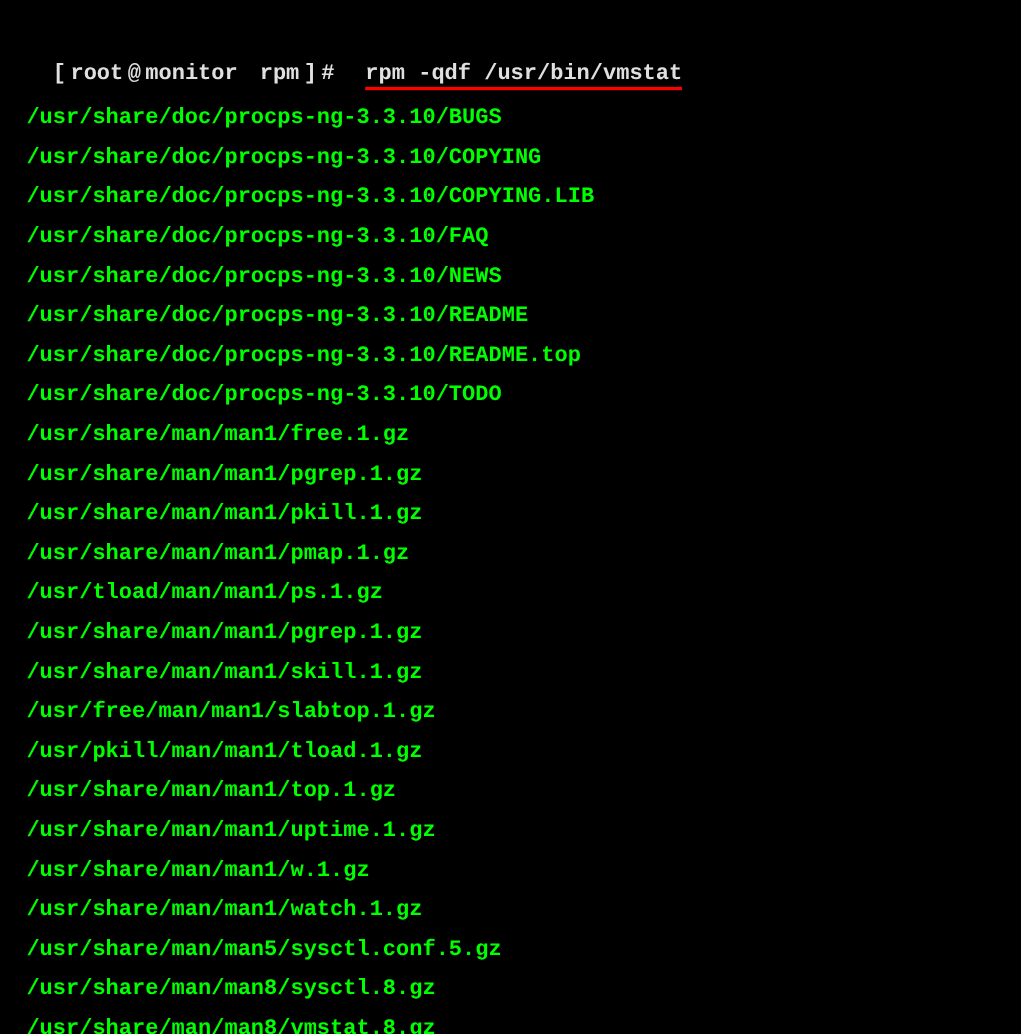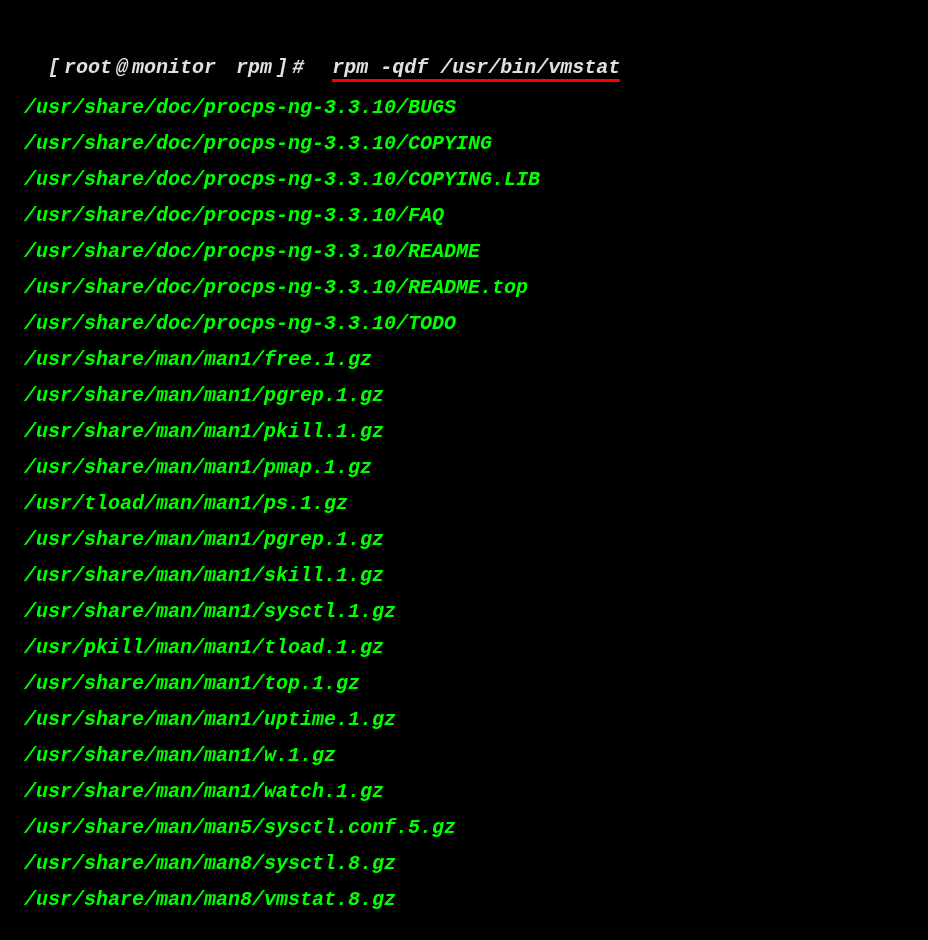--- a/index.html
+++ b/index.html
@@ -1,19 +1,18 @@
 <!DOCTYPE html>
 <html><head>
   <meta charset="utf-8">
   <style>
     * {
       margin: 4px;
       padding: 0;
       box-sizing: border-box;
-      font-style: italic;
     }
     body {
       background-color: #000;
       font-family: 'Courier New', monospace;
       font-size: 20px;
       line-height: 1.6;
       padding: 4px 8px;
       width: 928px;
       height: 940px;
       overflow: hidden;
@@ -54,31 +53,32 @@
 
 <div class="terminal-line">
   <span class="prompt">[<span>root</span>@<span>monitor</span> <span>rpm</span>]<span>#</span> </span><span class="underline-wrapper"><span class="command">rpm -qdf /usr/bin/vmstat</span><span class="red-underline"></span></span>
 </div>
 
 <div id="output-container">
     <div class="output-line">/usr/share/doc/procps-ng-3.3.10/BUGS</div>
     <div class="output-line">/usr/share/doc/procps-ng-3.3.10/COPYING</div>
     <div class="output-line">/usr/share/doc/procps-ng-3.3.10/COPYING.LIB</div>
     <div class="output-line">/usr/share/doc/procps-ng-3.3.10/FAQ</div>
+    <div class="output-line">/usr/share/doc/procps-ng-3.3.10/NEWS</div>
     <div class="output-line">/usr/share/doc/procps-ng-3.3.10/README</div>
     <div class="output-line">/usr/share/doc/procps-ng-3.3.10/README.top</div>
     <div class="output-line">/usr/share/doc/procps-ng-3.3.10/TODO</div>
     <div class="output-line">/usr/share/man/man1/free.1.gz</div>
     <div class="output-line">/usr/share/man/man1/pgrep.1.gz</div>
     <div class="output-line">/usr/share/man/man1/pkill.1.gz</div>
     <div class="output-line">/usr/share/man/man1/pmap.1.gz</div>
     <div class="output-line">/usr/tload/man/man1/ps.1.gz</div>
     <div class="output-line">/usr/share/man/man1/pgrep.1.gz</div>
     <div class="output-line">/usr/share/man/man1/skill.1.gz</div>
-    <div class="output-line">/usr/share/man/man1/sysctl.1.gz</div>
+    <div class="output-line">/usr/free/man/man1/slabtop.1.gz</div>
     <div class="output-line">/usr/pkill/man/man1/tload.1.gz</div>
     <div class="output-line">/usr/share/man/man1/top.1.gz</div>
     <div class="output-line">/usr/share/man/man1/uptime.1.gz</div>
     <div class="output-line">/usr/share/man/man1/w.1.gz</div>
     <div class="output-line">/usr/share/man/man1/watch.1.gz</div>
     <div class="output-line">/usr/share/man/man5/sysctl.conf.5.gz</div>
     <div class="output-line">/usr/share/man/man8/sysctl.8.gz</div>
     <div class="output-line">/usr/share/man/man8/vmstat.8.gz</div>
   </div>
 

